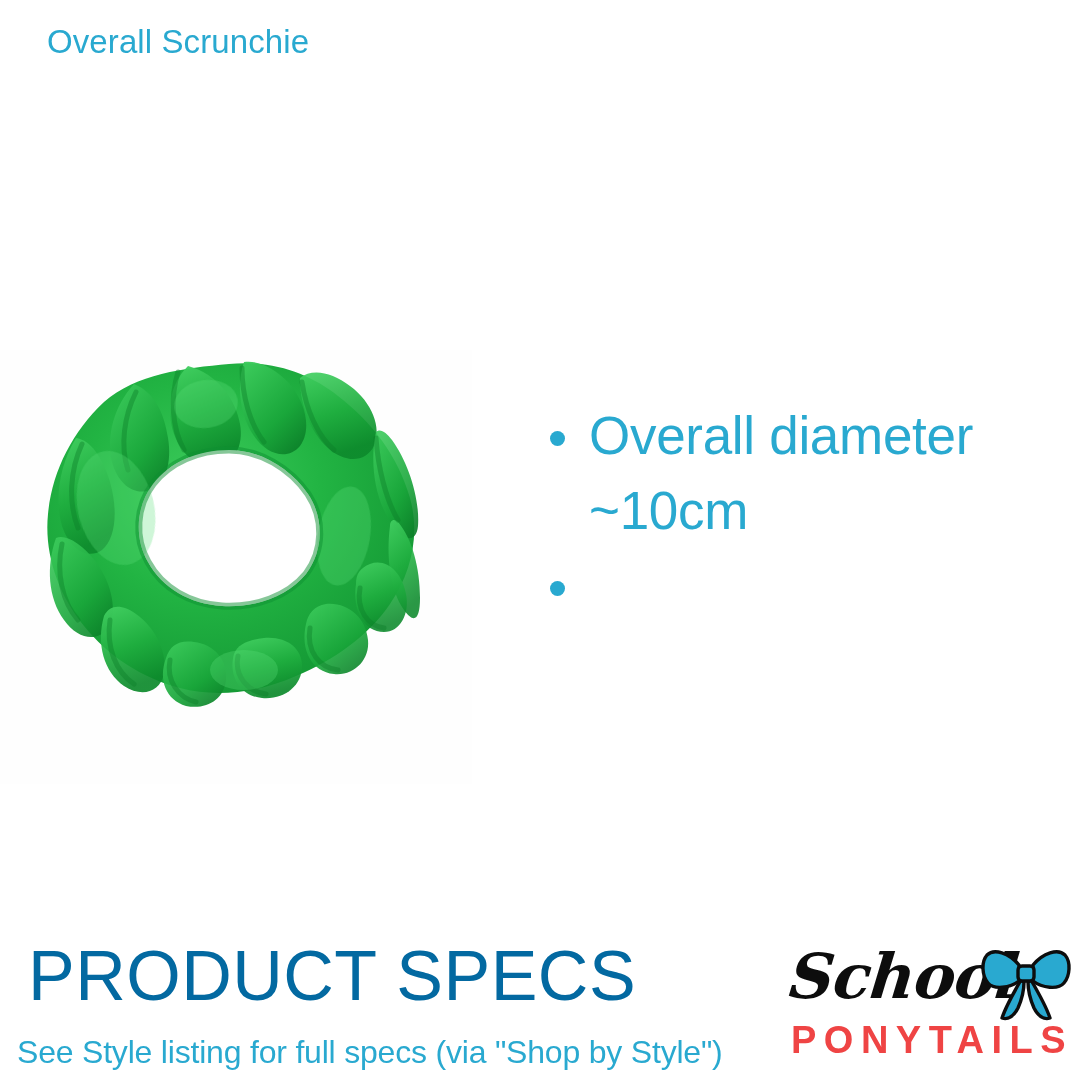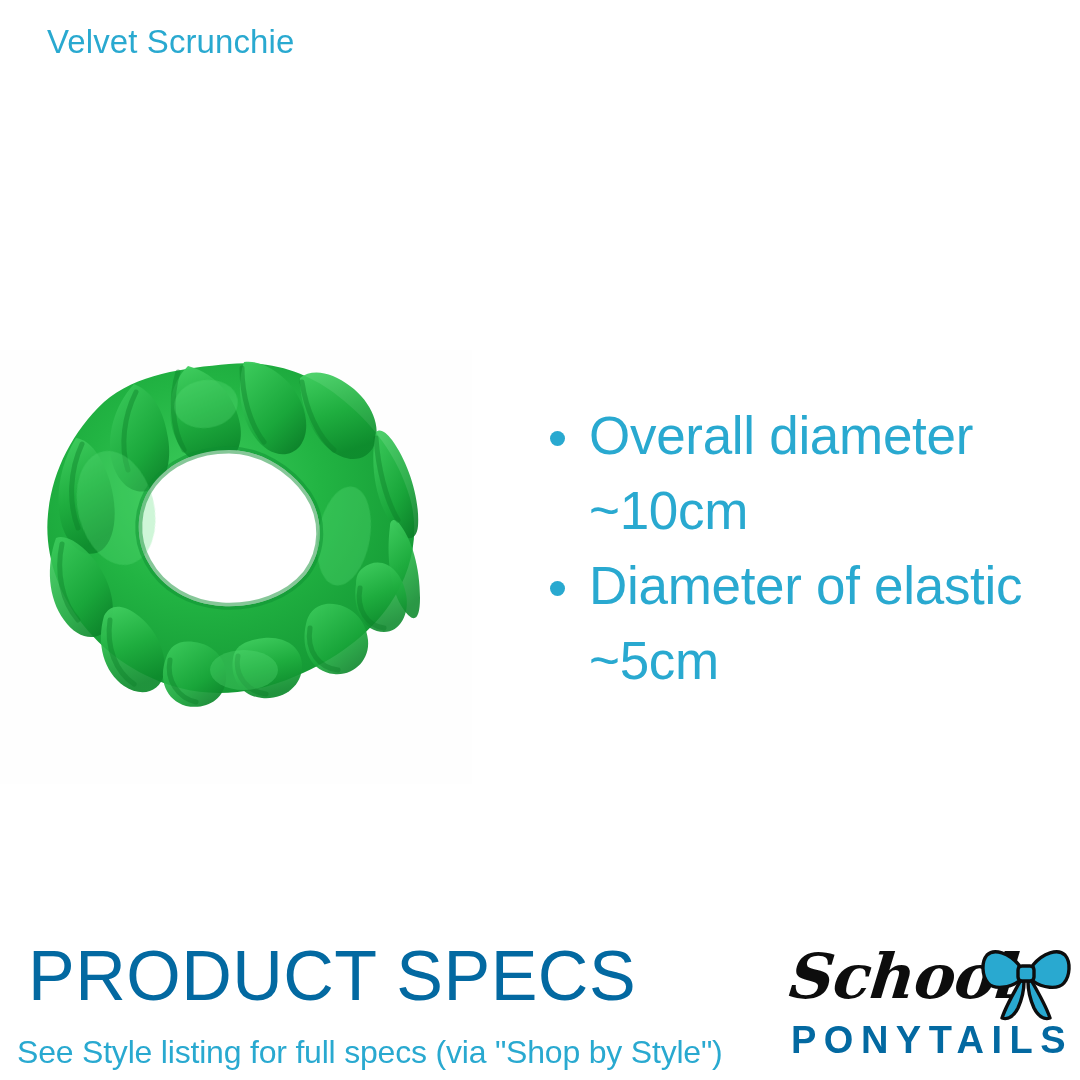--- a/index.html
+++ b/index.html
@@ -136,28 +136,28 @@
   }
   .logo-bow svg { display: block; width: 100%; height: 100%; }
   .logo-wordmark {
     position: absolute;
     left: 3px;
     top: 78px;
     font-size: 38px;
     line-height: 44px;
     font-weight: 700;
     letter-spacing: 7.5px;
-    color: #0369a1;
+    color: #ef4444;
     white-space: nowrap;
   }
 </style>
 </head>
 <body>
 
-<div class="product-title">Velvet Scrunchie</div>
+<div class="product-title">Overall Scrunchie</div>
 
 <div class="photo-area">
   <div class="scrunchie">
     <svg viewBox="0 0 382 352" xmlns="http://www.w3.org/2000/svg">
       <defs>
         <radialGradient id="velvetBase" cx="42%" cy="38%" r="72%">
           <stop offset="0%" stop-color="#3dcc5c"></stop>
           <stop offset="45%" stop-color="#22b443"></stop>
           <stop offset="100%" stop-color="#119231"></stop>
         </radialGradient>
@@ -252,21 +252,20 @@
   </div>
 </div>
 
 <ul class="specs-list">
   <li class="spec-item">
     <span class="spec-bullet"></span>
     <span>Overall diameter ~10cm</span>
   </li>
   <li class="spec-item">
     <span class="spec-bullet"></span>
-    <span>Diameter of elastic ~5cm</span>
   </li>
 </ul>
 
 <div class="footer-heading">PRODUCT SPECS</div>
 <div class="footer-sub">See Style listing for full specs (via "Shop by Style")</div>
 
 <div class="logo">
   <div class="logo-script">School</div>
   <div class="logo-bow">
     <svg viewBox="0 0 92 78" xmlns="http://www.w3.org/2000/svg">

